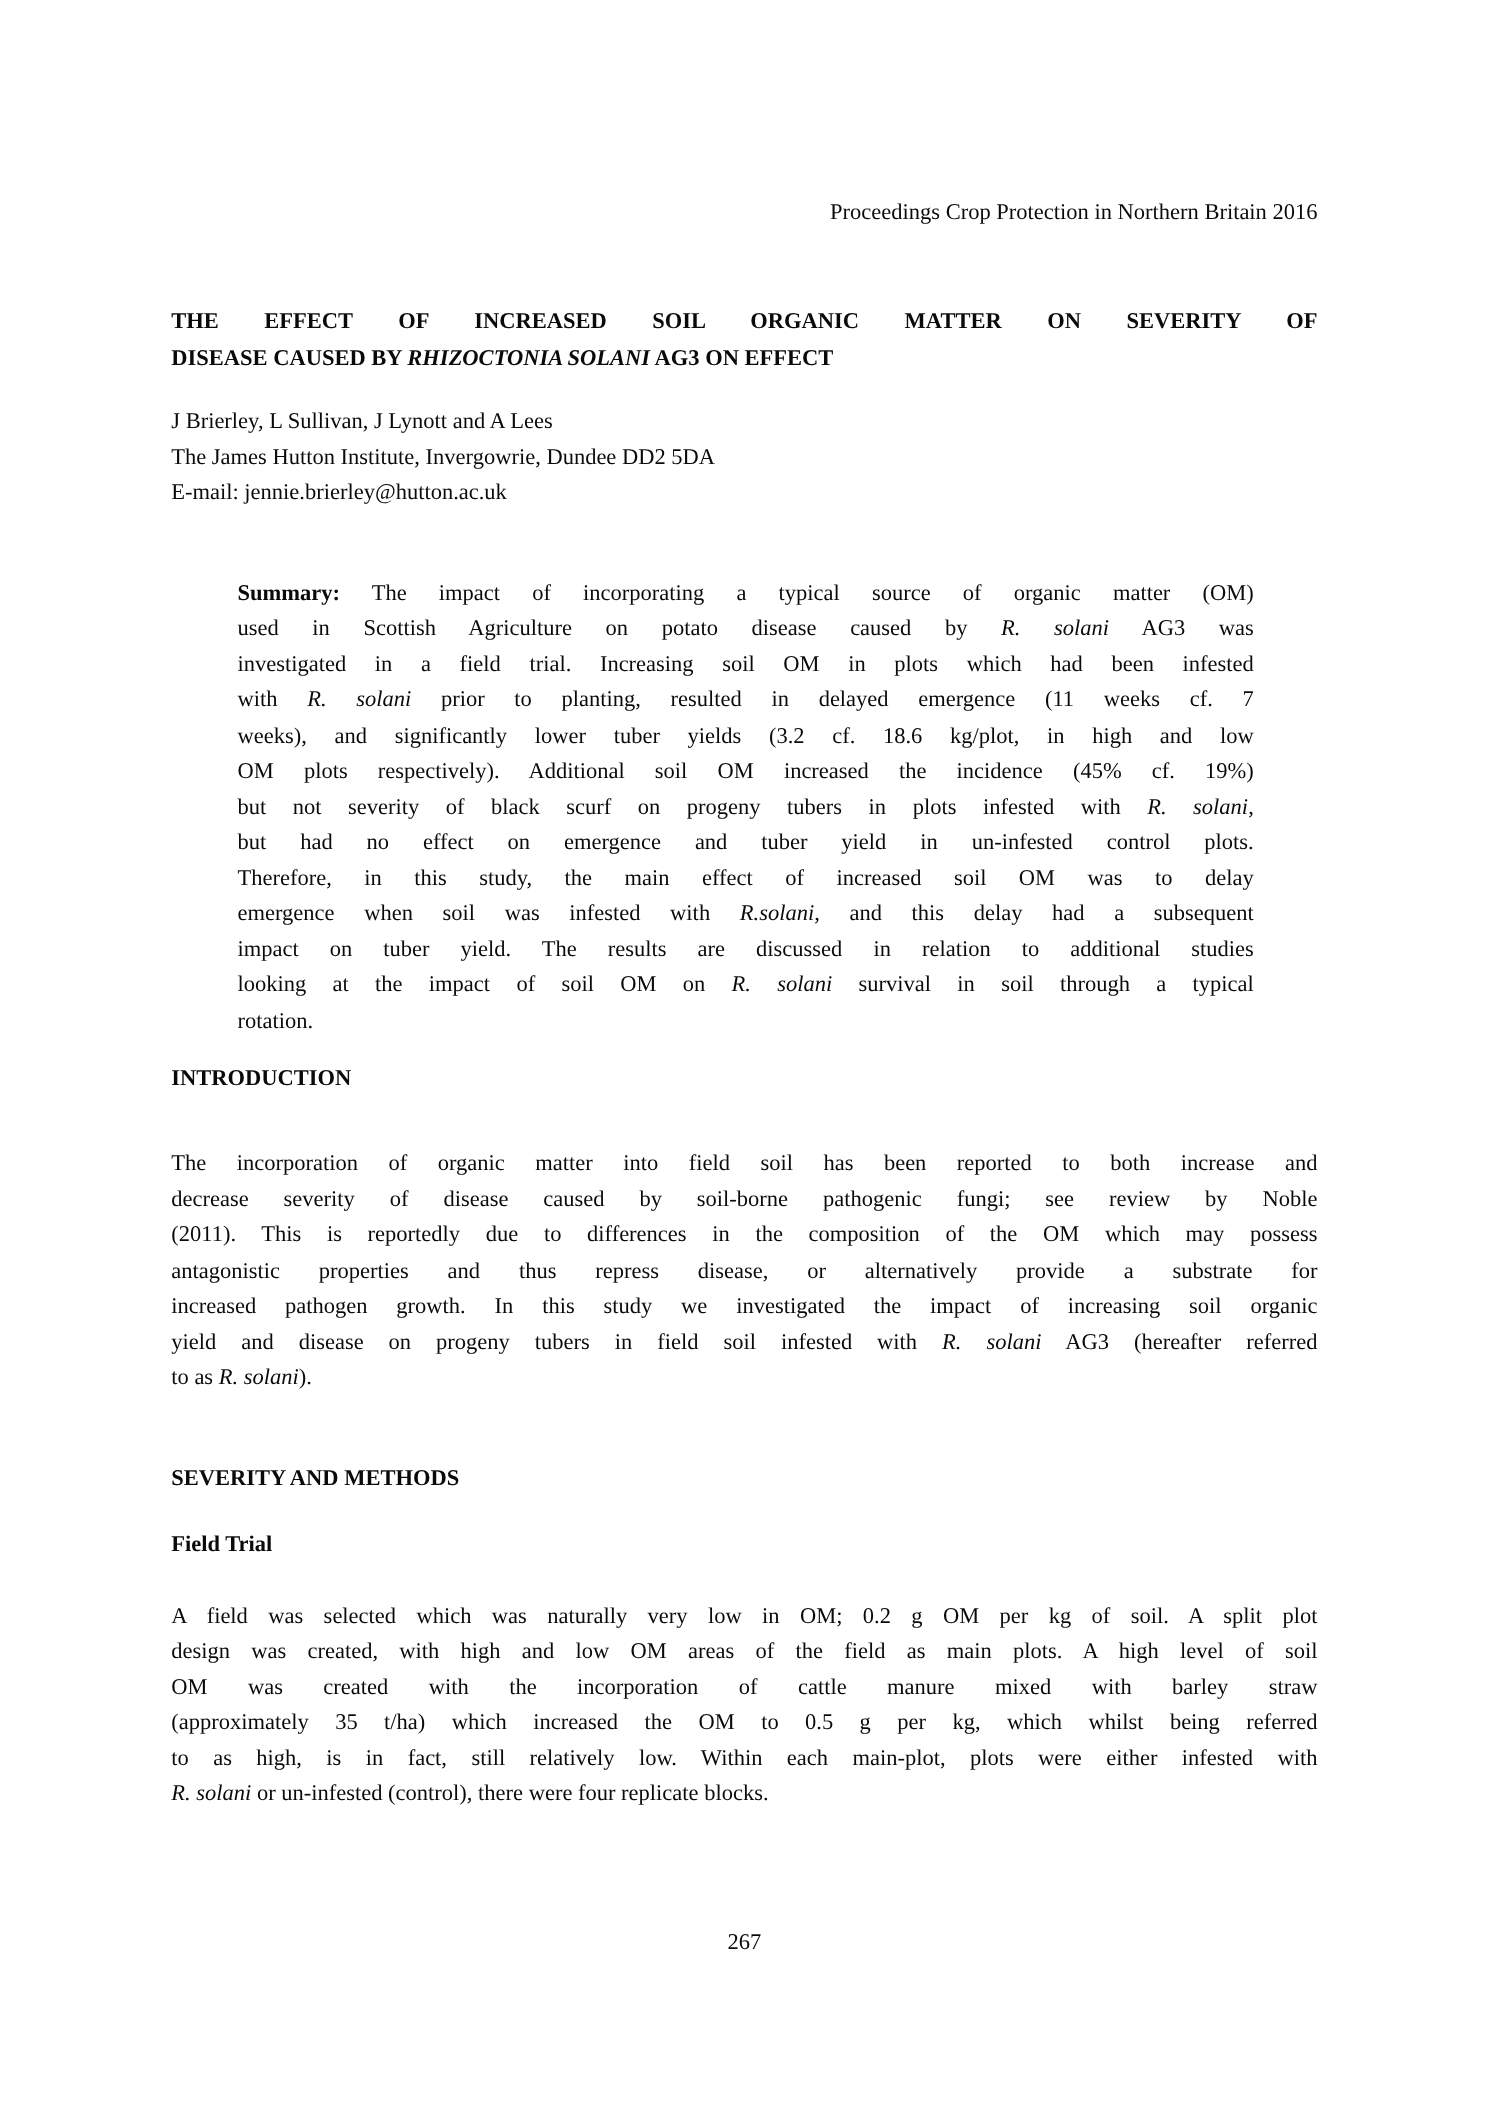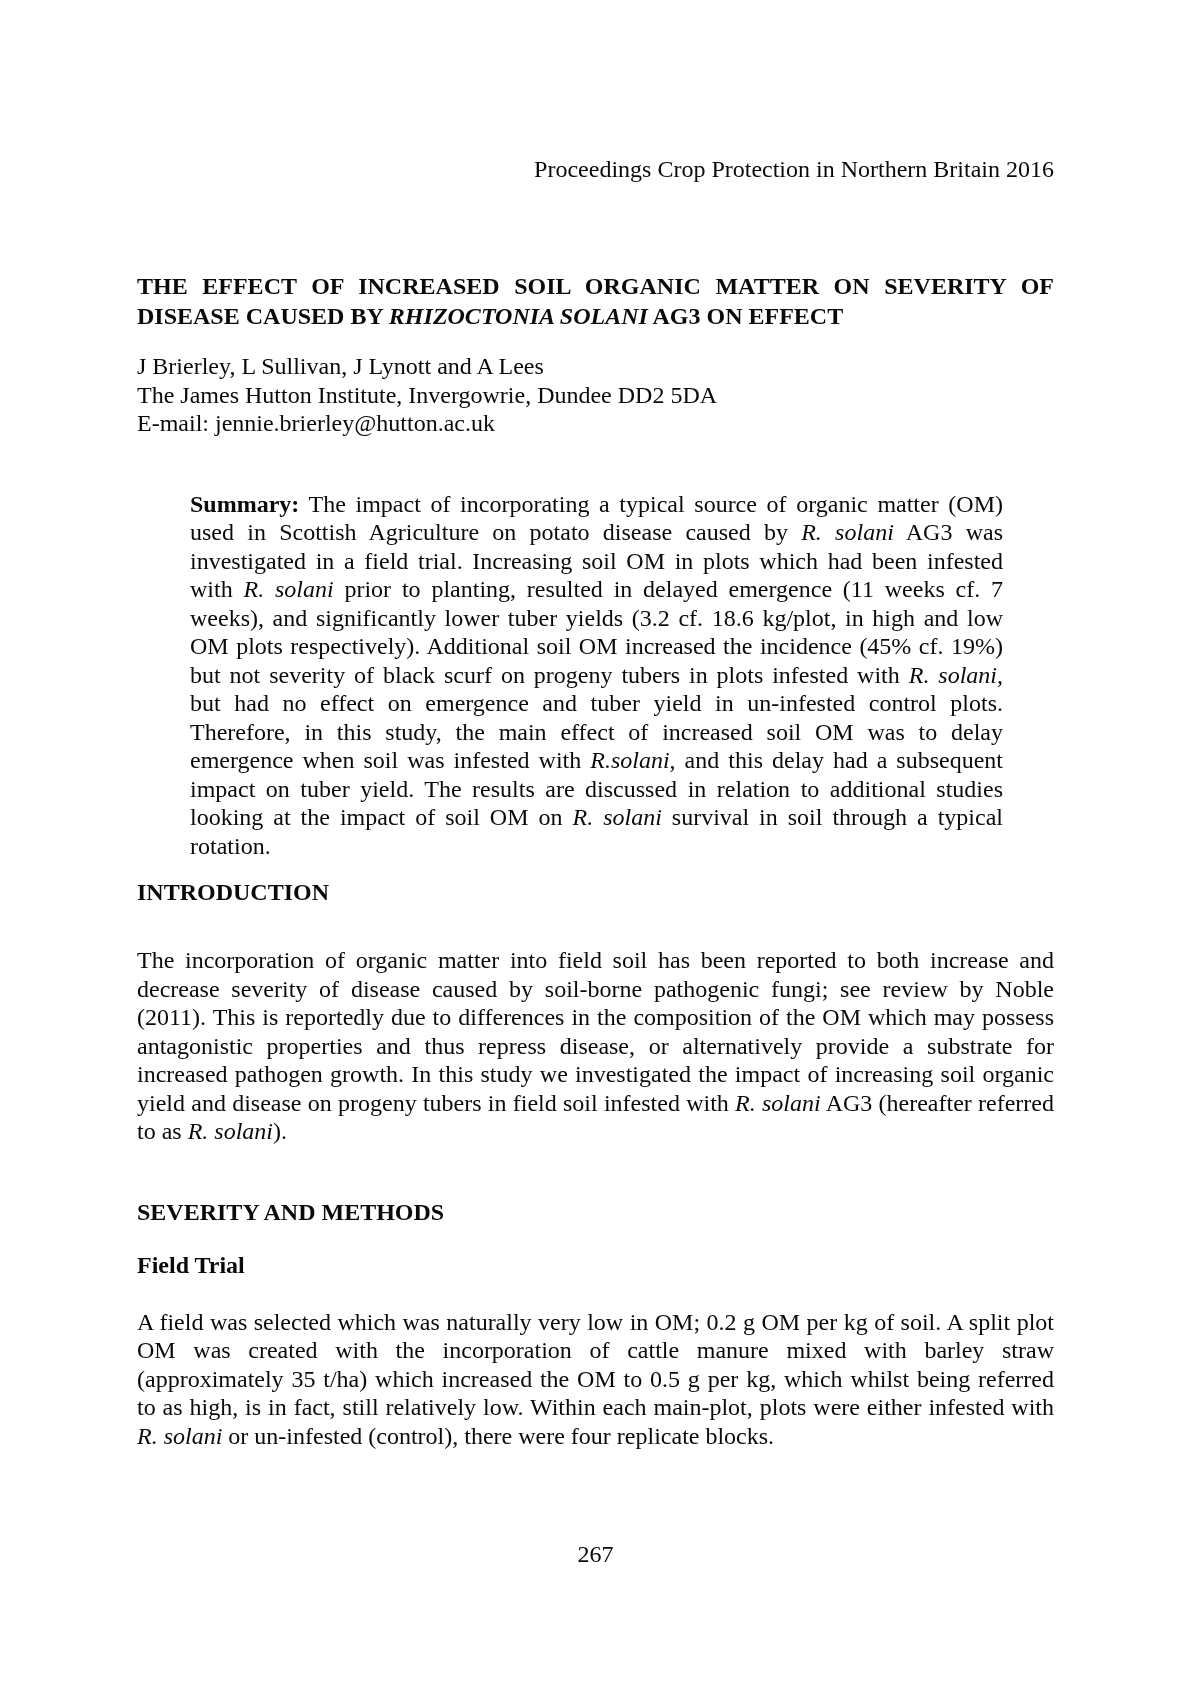--- a/index.html
+++ b/index.html
@@ -5,34 +5,34 @@
   * { margin: 0; padding: 0; box-sizing: border-box; }
   html, body { background: #ffffff; }
   .page {
     position: relative;
     width: 1191px;
     height: 1684px;
     margin: 0 auto;
     background: #ffffff;
     overflow: hidden;
     font-family: "Liberation Serif", "DejaVu Serif", serif;
-    font-size: 24px;
+    font-size: 18px;
     color: #0a0a0a;
     -webkit-font-smoothing: antialiased;
   }
   .block { margin-left: 137px; width: 917px; }
 
   .header-line {
     margin-top: 155px;
     line-height: 28px;
     text-align: right;
   }
 
   .title-block {
-    margin-top: 88px;
+    margin-top: 58px;
     line-height: 30px;
     font-weight: 700;
   }
 
   .authors-block { margin-top: 21px; line-height: 28.5px; }
   .italic { }
 
   .summary-block {
     margin-top: 52px;
     margin-left: 190px;
@@ -114,20 +114,21 @@
       <div class="jline"><span>yield and disease on progeny tubers in field soil infested with </span><span class="i">R. solani</span><span> AG3 (hereafter referred</span></div>
       <div class="jline lastline"><span>to as </span><span class="i">R. solani</span><span>).</span></div>
     </div>
 
   <div class="block section-heading heading-mm">SEVERITY AND METHODS</div>
 
   <div class="block subheading">Field Trial</div>
 
   <div class="block para para-ft">
       <div class="jline"><span>A field was selected which was naturally very low in OM; 0.2 g OM per kg of soil. A split plot</span></div>
+      <div class="jline"><span>design was created, with high and low OM areas of the field as main plots. A high level of soil</span></div>
       <div class="jline"><span>OM was created with the incorporation of cattle manure mixed with barley straw</span></div>
       <div class="jline"><span>(approximately 35 t/ha) which increased the OM to 0.5 g per kg, which  whilst being referred</span></div>
       <div class="jline"><span>to as high, is in fact, still relatively low. Within each main-plot, plots were either infested with</span></div>
       <div class="jline lastline"><span class="i">R. solani</span><span> or un-infested (control), there were four replicate blocks.</span></div>
     </div>
 
   <div class="block page-number">267</div>
 
 </div>
 

